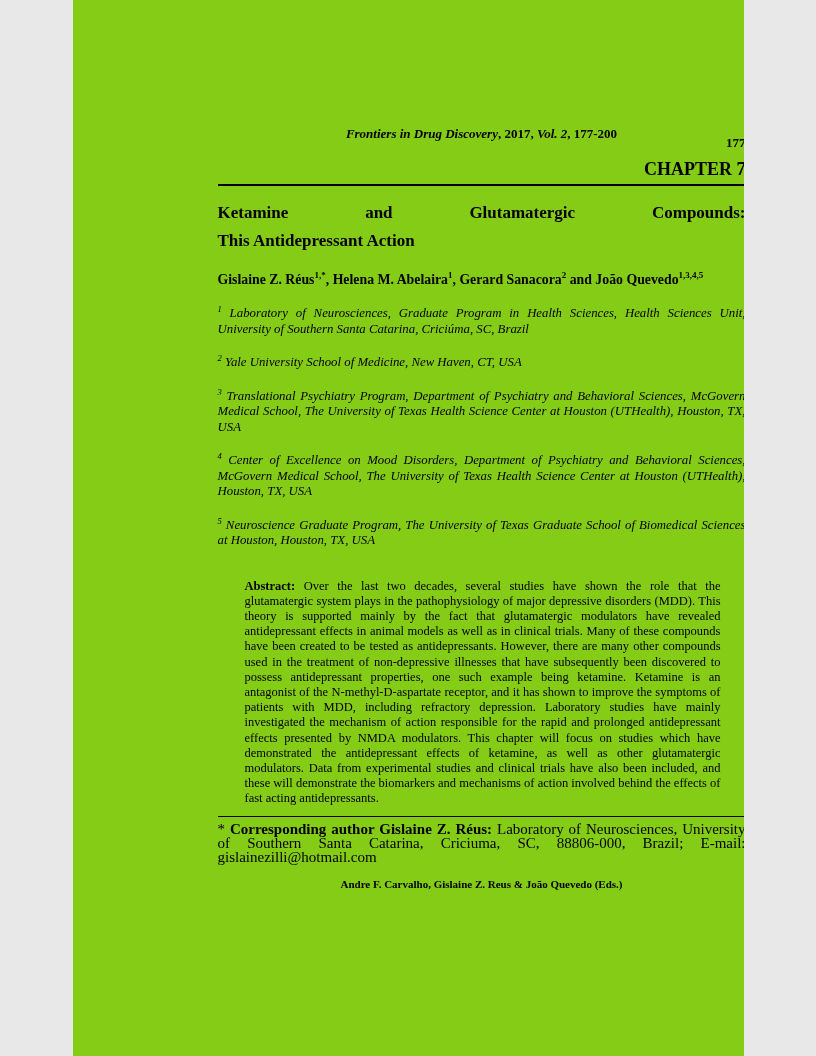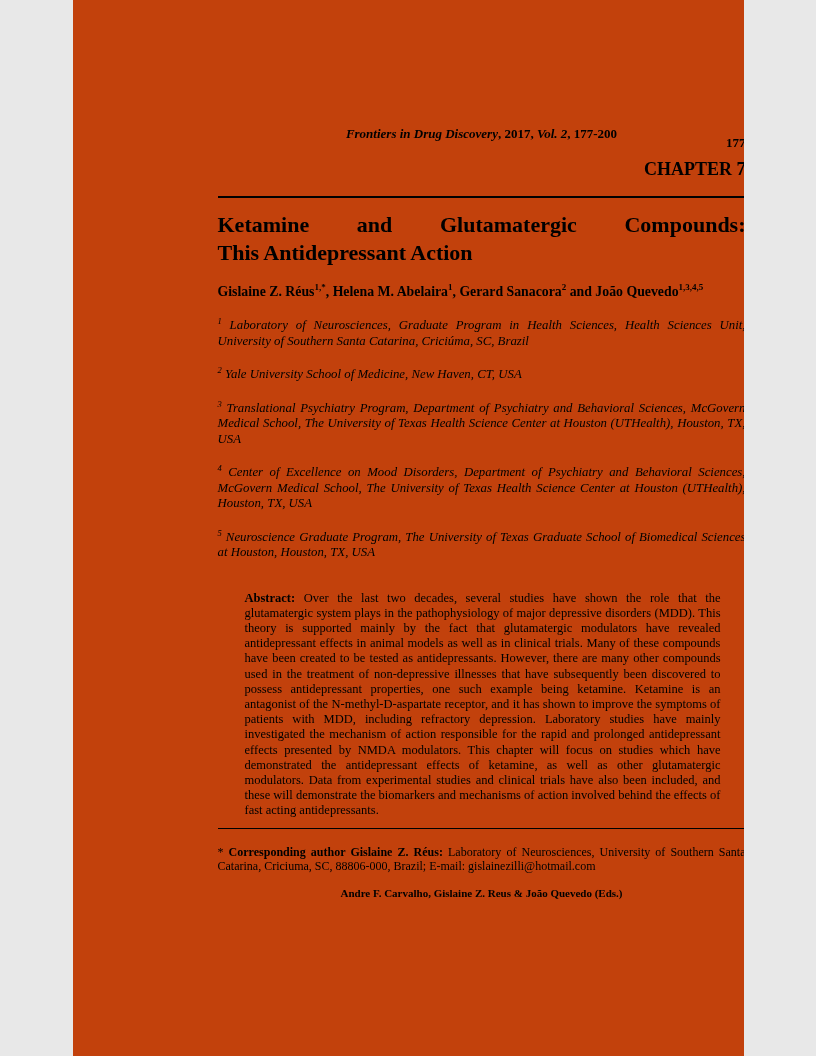--- a/index.html
+++ b/index.html
@@ -1,21 +1,21 @@
 <!DOCTYPE html>
 <html><head>
 <meta charset="utf-8">
 <style>
   html, body { margin: 0; padding: 0; background: #e8e8e8; }
   .page {
     position: relative;
     width: 671px;
     height: 1056px;
     margin: 0 auto;
-    background: #c2410c;
+    background: #84cc16;
     font-family: "Liberation Serif", serif;
     color: #000;
     overflow: hidden;
   }
   .content {
     position: absolute;
     left: 145px;
     top: 126px;
     width: 528px;
   }
@@ -31,26 +31,26 @@
     position: absolute;
     right: 0;
     top: 9px;
     font-weight: bold;
   }
   .chapter-row {
     margin-top: 18px;
     text-align: right;
     font-size: 18px;
     font-weight: bold;
-    padding-bottom: 16px;
+    padding-bottom: 4px;
     border-bottom: 2px solid #000;
   }
   .title-block {
     margin-top: 13px;
-    font-size: 22px;
+    font-size: 17px;
     font-weight: bold;
     line-height: 28px;
   }
   .title-line-just { text-align: justify; text-align-last: justify; }
   .authors {
     margin-top: 16px;
     font-size: 13.8px;
     font-weight: bold;
     line-height: 17px;
     text-align: justify;
@@ -72,22 +72,22 @@
     font-size: 12.5px;
     line-height: 15.2px;
     text-align: justify;
   }
   .abstract .abstract-label { font-weight: bold; }
   .footnote-rule {
     margin-top: 9px;
     border-top: 1.5px solid #000;
   }
   .footnote {
-    margin-top: 16px;
-    font-size: 12px;
+    margin-top: 5px;
+    font-size: 15px;
     line-height: 14.2px;
     text-align: justify;
   }
   .footnote .fn-bold { font-weight: bold; }
   .footer-credits {
     margin-top: 13px;
     text-align: center;
     font-size: 11px;
     font-weight: bold;
     line-height: 14px;

